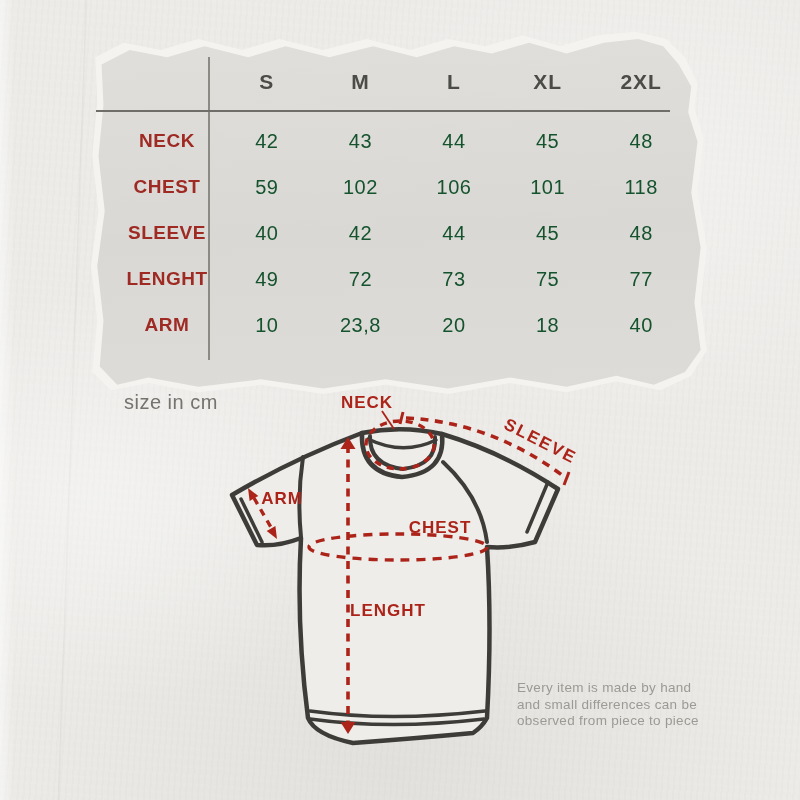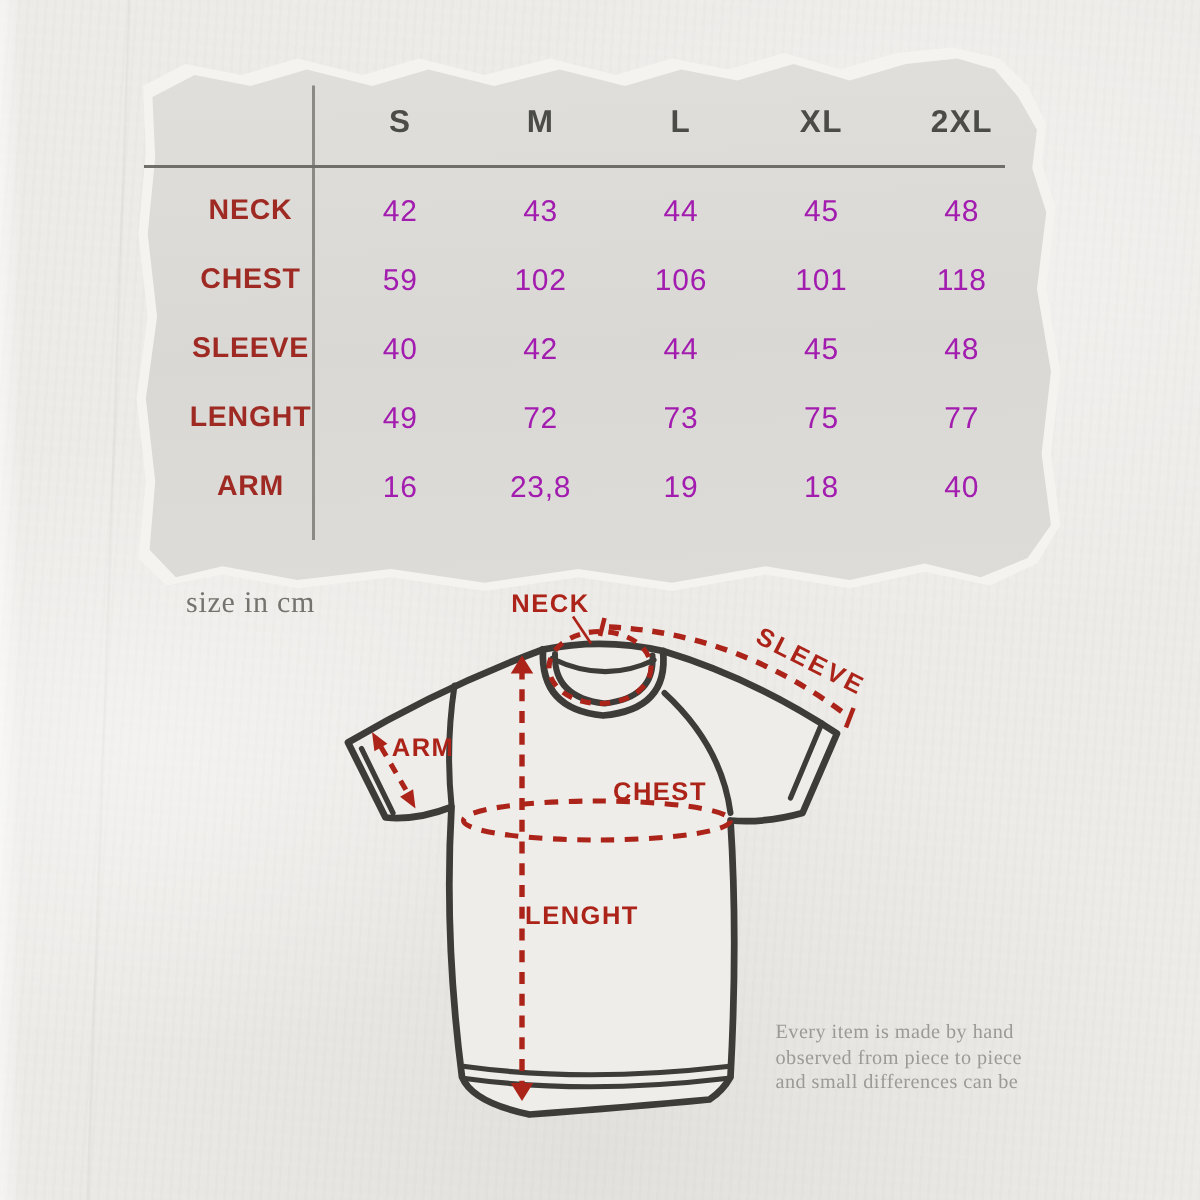--- a/index.html
+++ b/index.html
@@ -24,32 +24,32 @@
   .paper-torn{position:absolute;inset:0;background:#f4f3f0;
     clip-path:polygon(1.5% 8%,6% 4%,12% 6%,18% 3%,25% 6%,31% 3%,38% 6%,45% 3%,52% 6%,58% 3%,64% 5%,70% 2%,76% 5%,82% 2%,88% 1%,93% 3%,96% 8%,98% 15%,97.5% 22%,99% 30%,98% 45%,99.5% 60%,98.5% 75%,99.5% 88%,97% 95%,92% 99%,85% 96.5%,77% 99.5%,68% 97%,58% 100%,48% 97.5%,38% 100%,28% 97.5%,18% 99.5%,10% 97%,4% 99%,1% 94%,1.8% 80%,0.8% 65%,2% 50%,1% 35%,1.8% 20%);}
   .paper{position:absolute;inset:0;background:linear-gradient(178deg,#e1dfdb,#dad8d4 55%,#dedcd8);
     clip-path:polygon(2.5% 10%,7% 6%,13% 8%,19% 5%,26% 8%,32% 5%,39% 8%,46% 5%,53% 8%,59% 5%,65% 7%,71% 4%,77% 7%,83% 4%,88.5% 3%,92.5% 5%,95% 10%,97% 16%,96.5% 23%,98% 31%,97% 45%,98.5% 60%,97.5% 75%,98.5% 88%,96% 94%,91% 97.5%,85% 95%,77% 98%,68% 95.5%,58% 98.5%,48% 96%,38% 98.5%,28% 96%,18% 98%,10% 95.5%,5% 97.5%,2.2% 92.5%,2.8% 80%,1.8% 65%,3% 50%,2% 35%,2.8% 21%);}
 
   
   .size-table{position:absolute;left:96px;top:52px;width:592px;}
   .trow{display:grid;grid-template-columns:124px repeat(5,1fr);height:46px;align-items:center;}
   .trow.thead{height:59px;}
   .tbody{margin-top:7px;}
-  .cell{text-align:center;color:#a21caf;font-size:20px;letter-spacing:0.5px;}
+  .cell{text-align:center;color:#14532d;font-size:20px;letter-spacing:0.5px;}
   .cell.col{font-weight:bold;font-size:21px;color:#4b4b48;letter-spacing:1px;}
   .cell.lbl{font-weight:bold;font-size:19px;color:#9e2a23;letter-spacing:0.5px;padding-left:18px;}
   .vrule{position:absolute;left:208px;top:57px;width:1.5px;height:303px;background:#8b8a85;}
   .hrule{position:absolute;left:96px;top:110px;width:574px;height:1.5px;background:#6f6e69;}
 
-  .unit-note{position:absolute;left:124px;top:391px;font-size:20px;color:#74736e;letter-spacing:0.5px;font-family:Liberation Serif, serif;}
+  .unit-note{position:absolute;left:124px;top:391px;font-size:20px;color:#74736e;letter-spacing:0.5px;}
 
   .shirt-svg{position:absolute;left:210px;top:385px;width:400px;height:400px;}
 
   .footnote{position:absolute;left:517px;top:680px;width:230px;
-    font-size:13.5px;line-height:16.5px;color:#9b9a94;letter-spacing:0.3px;font-family:Liberation Serif, serif;}
+    font-size:13.5px;line-height:16.5px;color:#9b9a94;letter-spacing:0.3px;}
 </style>
 </head>
 <body>
 
 <div class="stage">
   <div class="texture"></div>
 
   <div class="paper-wrap">
     <div class="paper-torn"></div>
     <div class="paper"></div>
@@ -95,23 +95,23 @@
       <div class="trow">
         <div class="cell lbl">LENGHT</div>
         <div class="cell">49</div>
         <div class="cell">72</div>
         <div class="cell">73</div>
         <div class="cell">75</div>
         <div class="cell">77</div>
       </div>
       <div class="trow">
         <div class="cell lbl">ARM</div>
-        <div class="cell">16</div>
+        <div class="cell">10</div>
         <div class="cell">23,8</div>
-        <div class="cell">19</div>
+        <div class="cell">20</div>
         <div class="cell">18</div>
         <div class="cell">40</div>
       </div>
     </div>
   </div>
 
   <div class="unit-note">size in cm</div>
 
   <svg class="shirt-svg" viewBox="0 0 400 400">
 
@@ -148,16 +148,16 @@
       <text x="157" y="23" text-anchor="middle" letter-spacing="1">NECK</text>
       <text x="72" y="119" text-anchor="middle" letter-spacing="1">ARM</text>
       <text x="230" y="148" text-anchor="middle" letter-spacing="1">CHEST</text>
       <text x="178" y="231" text-anchor="middle" letter-spacing="1">LENGHT</text>
       <text x="328" y="61" text-anchor="middle" letter-spacing="2" transform="rotate(27 328 61)">SLEEVE</text>
     </g>
   </svg>
 
   <div class="footnote">
     <div>Every item is made by hand</div>
+    <div>and small differences can be</div>
     <div>observed from piece to piece</div>
-    <div>and small differences can be</div>
   </div>
 </div>
 
 </body></html>

